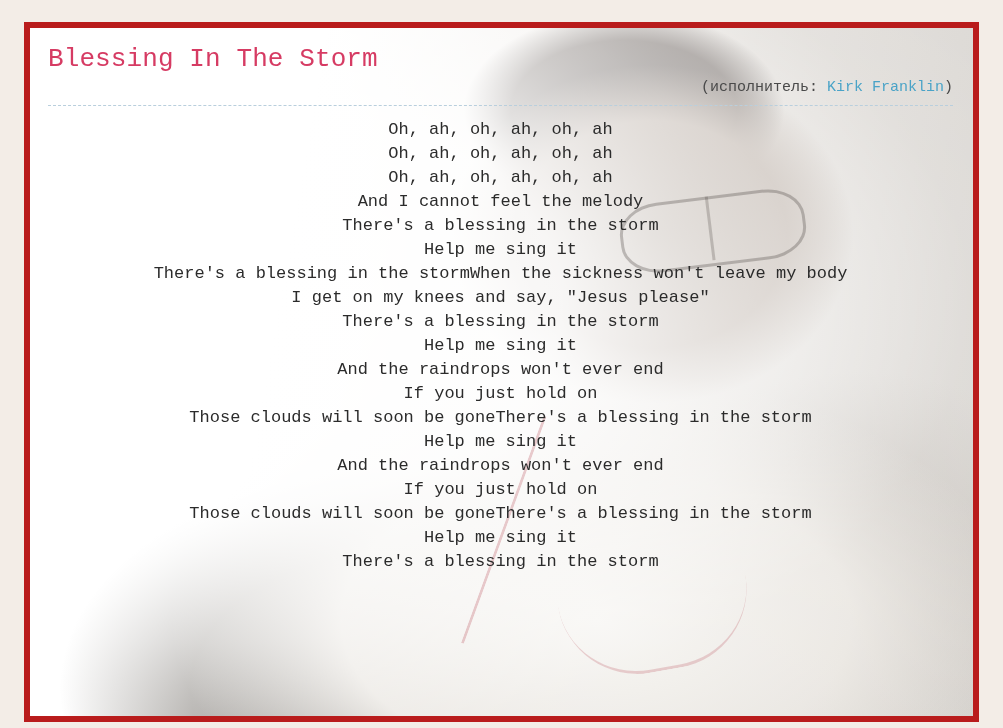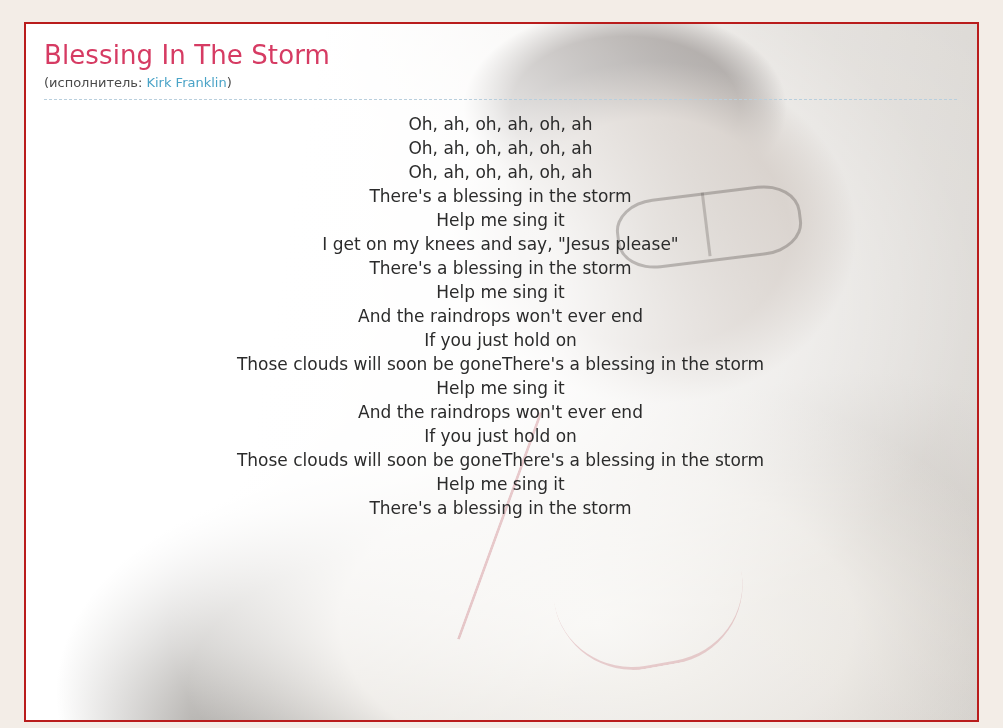--- a/index.html
+++ b/index.html
@@ -22,22 +22,23 @@
     padding: 22px 24px 0 24px;
     background: #f3ede7;
   }
 
   .card {
     position: relative;
     width: 955px;
     height: 700px;
     box-sizing: border-box;
     background: #ffffff;
-    border: 2px solid #b91c1c;
+    border: 6px solid #b91c1c;
     overflow: hidden;
+    font-family: Liberation Mono, monospace;
   }
 
   
   .bg-art {
     position: absolute;
     inset: 0;
     pointer-events: none;
     background:
       
       radial-gradient(120% 95% at 18% 40%, rgba(255,255,255,0.97) 0%, rgba(255,255,255,0.92) 32%, rgba(255,255,255,0.62) 52%, rgba(255,255,255,0.30) 68%, rgba(255,255,255,0.10) 100%),
@@ -104,24 +105,25 @@
     margin: 0;
     font-size: 26px;
     font-weight: normal;
     color: #d63b63;
     line-height: 1.2;
     letter-spacing: 0.1px;
   }
 
   .artist-line {
     margin: 4px 0 0 0;
-    font-size: 13px;
+    font-size: 15px;
     color: #4a4a4a;
     padding-bottom: 9px;
     border-bottom: 1px dashed #b9cfdd;
+    text-align: right;
   }
   .artist-link {
     color: #4aa3c7;
     text-decoration: none;
   }
 
   .lyrics {
     margin: 12px 0 0 0;
     font-size: 17px;
     line-height: 24px;
@@ -151,22 +153,24 @@
 
       <div class="artist-line">
         <span>(исполнитель:</span>
         <a class="artist-link" href="#">Kirk Franklin</a><span>)</span>
       </div>
 
       <div class="lyrics">
         <div class="line">Oh, ah, oh, ah, oh, ah</div>
         <div class="line">Oh, ah, oh, ah, oh, ah</div>
         <div class="line">Oh, ah, oh, ah, oh, ah</div>
+        <div class="line">And I cannot feel the melody</div>
         <div class="line">There's a blessing in the storm</div>
         <div class="line">Help me sing it</div>
+        <div class="line">There's a blessing in the stormWhen the sickness won't leave my body</div>
         <div class="line">I get on my knees and say, "Jesus please"</div>
         <div class="line">There's a blessing in the storm</div>
         <div class="line">Help me sing it</div>
         <div class="line">And the raindrops won't ever end</div>
         <div class="line">If you just hold on</div>
         <div class="line">Those clouds will soon be goneThere's a blessing in the storm</div>
         <div class="line">Help me sing it</div>
         <div class="line">And the raindrops won't ever end</div>
         <div class="line">If you just hold on</div>
         <div class="line">Those clouds will soon be goneThere's a blessing in the storm</div>

